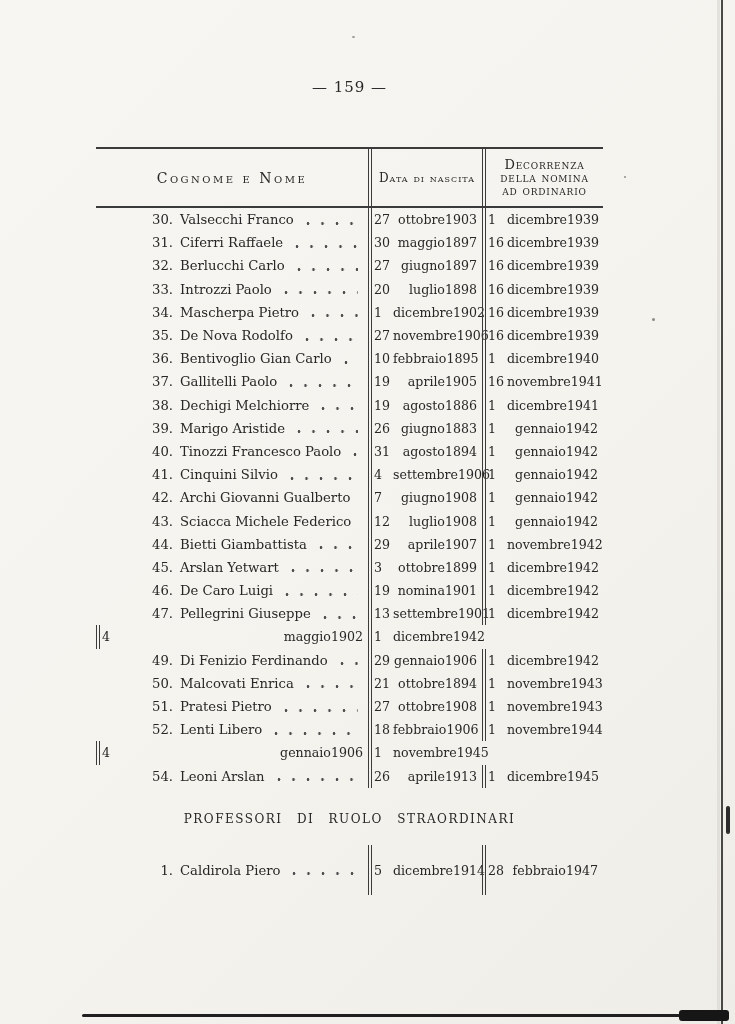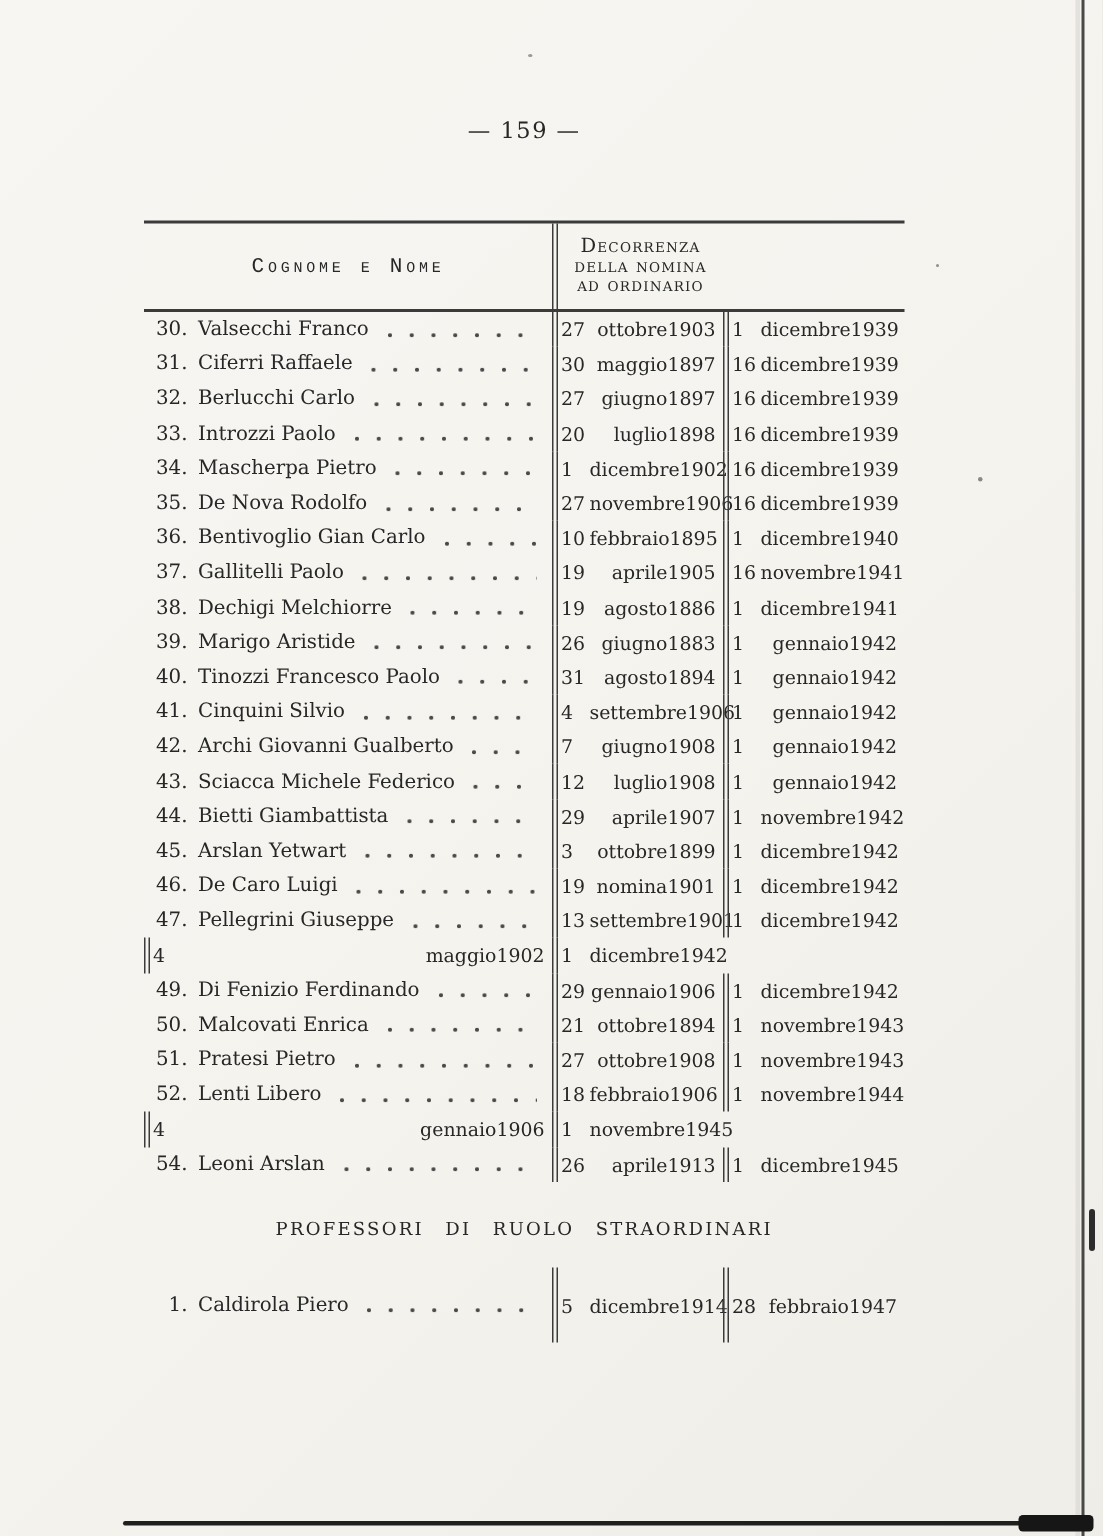--- a/index.html
+++ b/index.html
@@ -23,29 +23,29 @@
   .table{position:absolute;left:0;width:507px;}
   .table.main{top:147px;border-top:2px solid #3b3b3b;}
   .thead{
     display:grid;grid-template-columns:272px 114px 121px;
     height:57px;border-bottom:2px solid #3b3b3b;
   }
   .th{
     display:flex;flex-direction:column;justify-content:center;align-items:center;
     text-align:center;font-variant:small-caps;
   }
-  .th.col-name{font-size:14px;letter-spacing:2.5px;font-family:Liberation Mono, monospace;}
+  .th.col-name{font-size:14px;letter-spacing:2.5px;}
   .th.col-birth{font-size:12px;letter-spacing:1px;}
   .th.col-nomina{font-size:13px;letter-spacing:.8px;line-height:13px;}
 
   .tr{display:grid;grid-template-columns:272px 114px 121px;height:23.2px;}
   .td{display:flex;align-items:center;font-size:13.2px;}
   .col-birth,.col-nomina{border-left:4px double #3b3b3b;}
   .td.col-name{padding-left:4px;}
-  .num{width:25px;text-align:right;flex:none;}
+  .num{width:25px;text-align:right;flex:none;margin-left:48px;}
   .name{margin-left:7px;white-space:nowrap;}
   .leader{
     flex:1;height:5px;align-self:center;margin:7px 10px 0 12px;
     background-image:radial-gradient(circle at 2px 2.5px,#4a4a4a 1.1px,rgba(0,0,0,0) 1.6px);
     background-size:14.5px 5px;background-repeat:repeat-x;
   }
   .date{padding:0 5px 0 2px;font-size:12.6px;}
   .date .day{width:15px;text-align:left;flex:none;}
   .date .month{margin-left:4px;flex:1;text-align:right;white-space:nowrap;}
   .date .year{flex:none;text-align:right;}
@@ -71,20 +71,21 @@
 <body>
 
 <div class="page">
   <div class="content">
 
     <div class="page-number">— 159 —</div>
 
     <div class="table main">
       <div class="thead">
         <div class="th col-name">Cognome e Nome</div>
+        <div class="th col-birth">Data di nascita</div>
         <div class="th col-nomina">
           <div>Decorrenza</div>
           <div>della nomina</div>
           <div>ad ordinario</div>
         </div>
       </div>
       <div class="tbody" id="tbody-main">
           <div class="tr">
             <div class="td col-name">
               <span class="num">30.</span>

